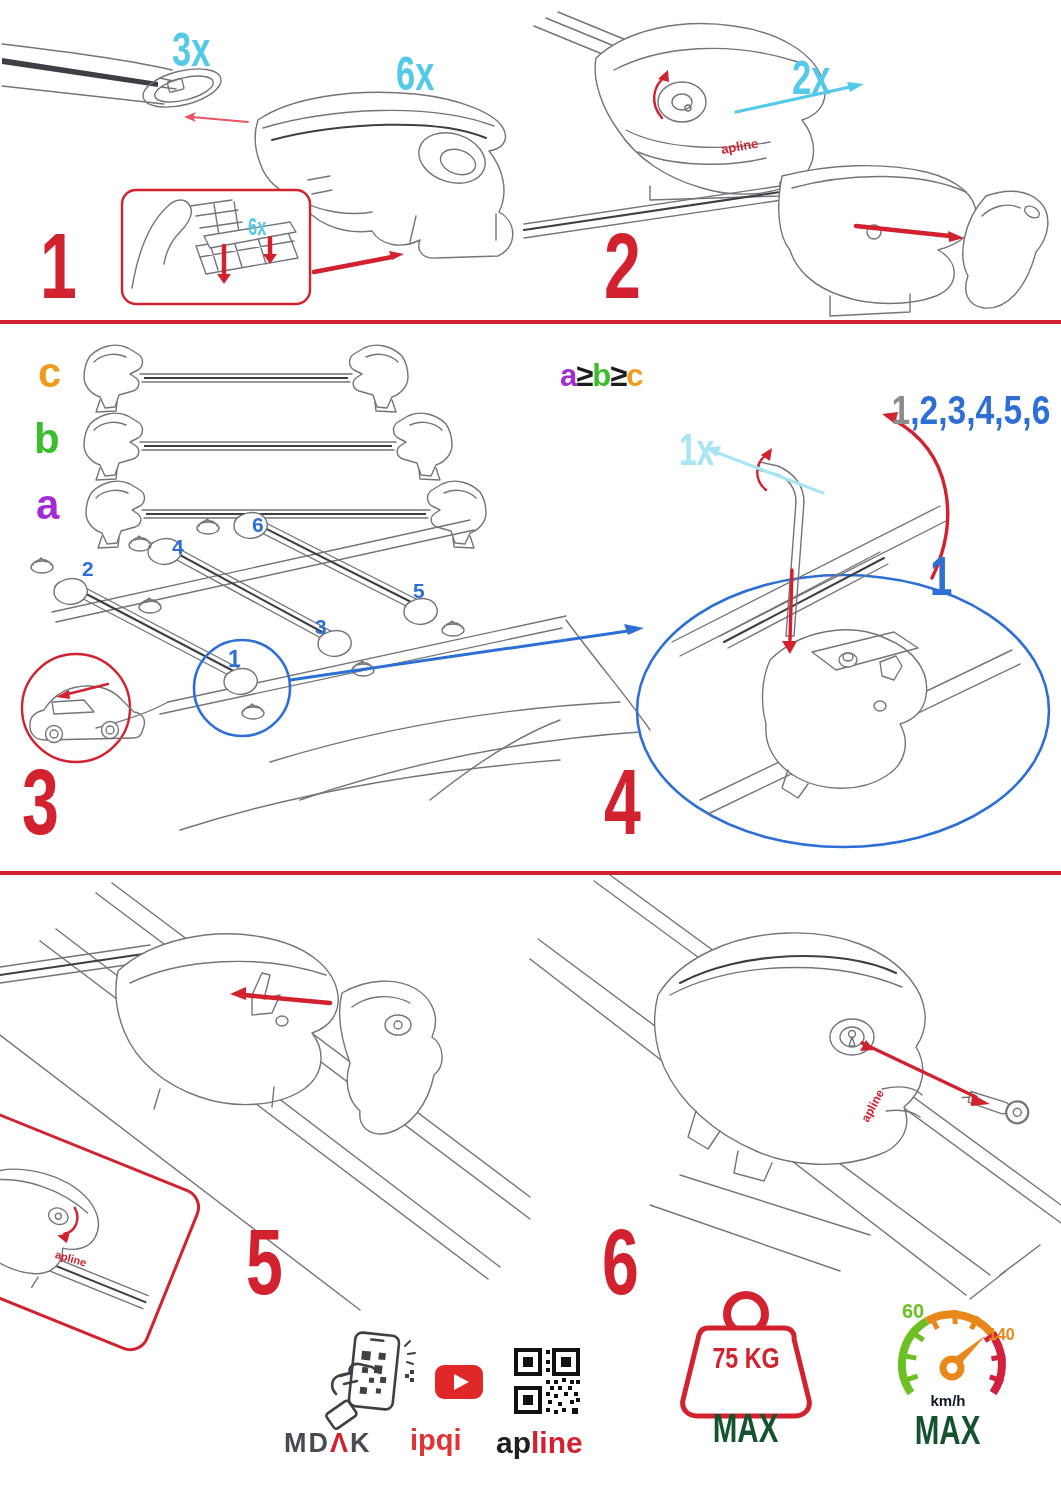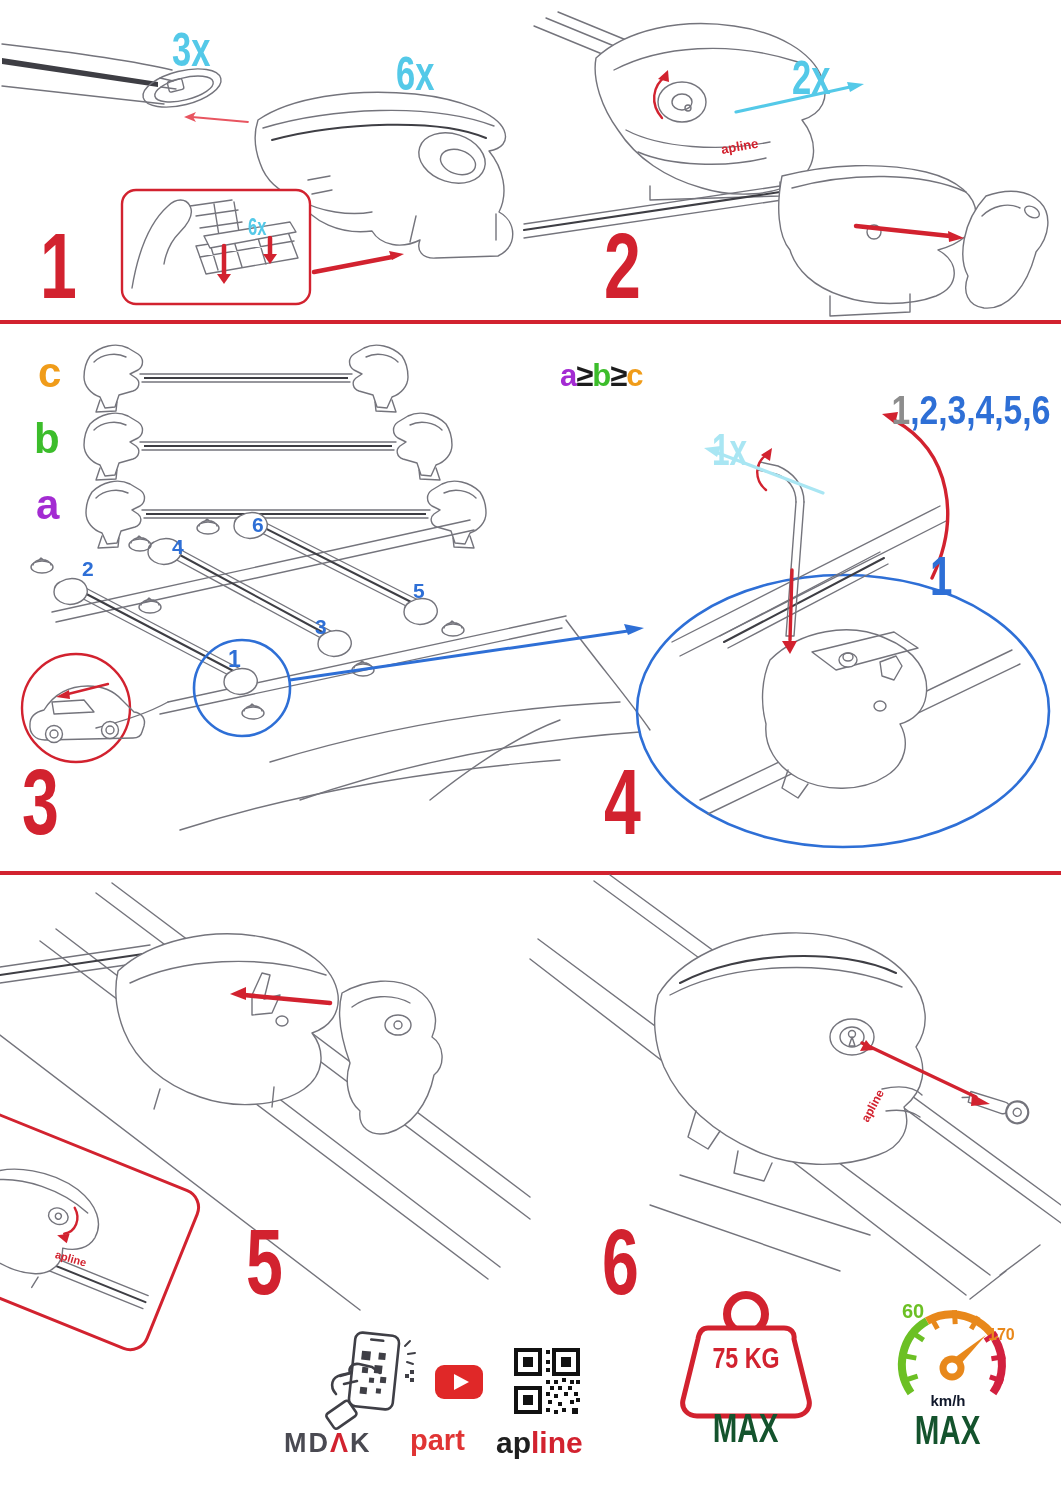--- a/index.html
+++ b/index.html
@@ -424,21 +424,21 @@
   <div class="stepnum" style="left:604px;top:220px"><span class="cond">2</span></div>
   <div class="stepnum" style="left:22px;top:756px"><span class="cond">3</span></div>
   <div class="stepnum" style="left:604px;top:756px"><span class="cond">4</span></div>
   <div class="stepnum" style="left:246px;top:1216px"><span class="cond">5</span></div>
   <div class="stepnum" style="left:602px;top:1216px"><span class="cond">6</span></div>
 
   <div class="qty" style="left:172px;top:26px"><span class="cond">3x</span></div>
   <div class="qty" style="left:396px;top:50px"><span class="cond">6x</span></div>
   <div class="qty-sm" style="left:248px;top:216px"><span class="cond">6x</span></div>
   <div class="qty" style="left:792px;top:54px"><span class="cond">2x</span></div>
-  <div class="qty-l" style="left:712px;top:428px"><span class="cond">1x</span></div>
+  <div class="qty-l" style="left:679px;top:428px"><span class="cond">1x</span></div>
 
   <div class="sizeletter" style="left:38px;top:352px;color:var(--orange)"><span>c</span></div>
   <div class="sizeletter" style="left:34px;top:418px;color:var(--green)"><span>b</span></div>
   <div class="sizeletter" style="left:36px;top:484px;color:var(--purple)"><span>a</span></div>
 
   <div class="rule" style="left:560px;top:360px">
     <span style="color:var(--purple)">a</span><span style="color:#1c1c1c">≥</span><span style="color:var(--green)">b</span><span style="color:#1c1c1c">≥</span><span style="color:var(--orange)">c</span>
   </div>
 
   <div class="pos" style="left:82px;top:558px"><span>2</span></div>
@@ -449,26 +449,26 @@
   <div class="pos" style="left:228px;top:648px;font-size:23px"><span>1</span></div>
 
   <div class="seq" style="left:874px;top:390px">
     <span class="condc" style="--sx:.82;transform:scaleX(.82)"><span style="color:var(--gray1)">1</span><span style="color:var(--blue)">,2,3,4,5,6</span></span>
   </div>
   <div class="callout1" style="left:930px;top:548px"><span class="cond">1</span></div>
 
   <div class="mdak" style="left:284px;top:1430px">
     <span>MD</span><span class="red">Λ</span><span>K</span>
   </div>
-  <div class="ipqi" style="left:410px;top:1426px"><span>part</span></div>
+  <div class="ipqi" style="left:410px;top:1426px"><span>ipqi</span></div>
   <div class="apline" style="left:496px;top:1428px">
     <span>ap</span><span class="red">line</span>
   </div>
 
   <div class="wkg" style="left:668px;top:1344px"><span class="condc" style="transform:scaleX(.8)">75 KG</span></div>
   <div class="maxlbl" style="left:668px;top:1408px"><span class="condc">MAX</span></div>
 
   <div class="spd60" style="left:902px;top:1301px"><span>60</span></div>
-  <div class="spd120" style="left:988px;top:1327px"><span>170</span></div>
+  <div class="spd120" style="left:988px;top:1327px"><span>140</span></div>
   <div class="kmh" style="left:866px;top:1393px"><span>km/h</span></div>
   <div class="maxlbl" style="left:866px;top:1410px;width:164px"><span class="condc">MAX</span></div>
 
 </div>
 
 </body></html>

